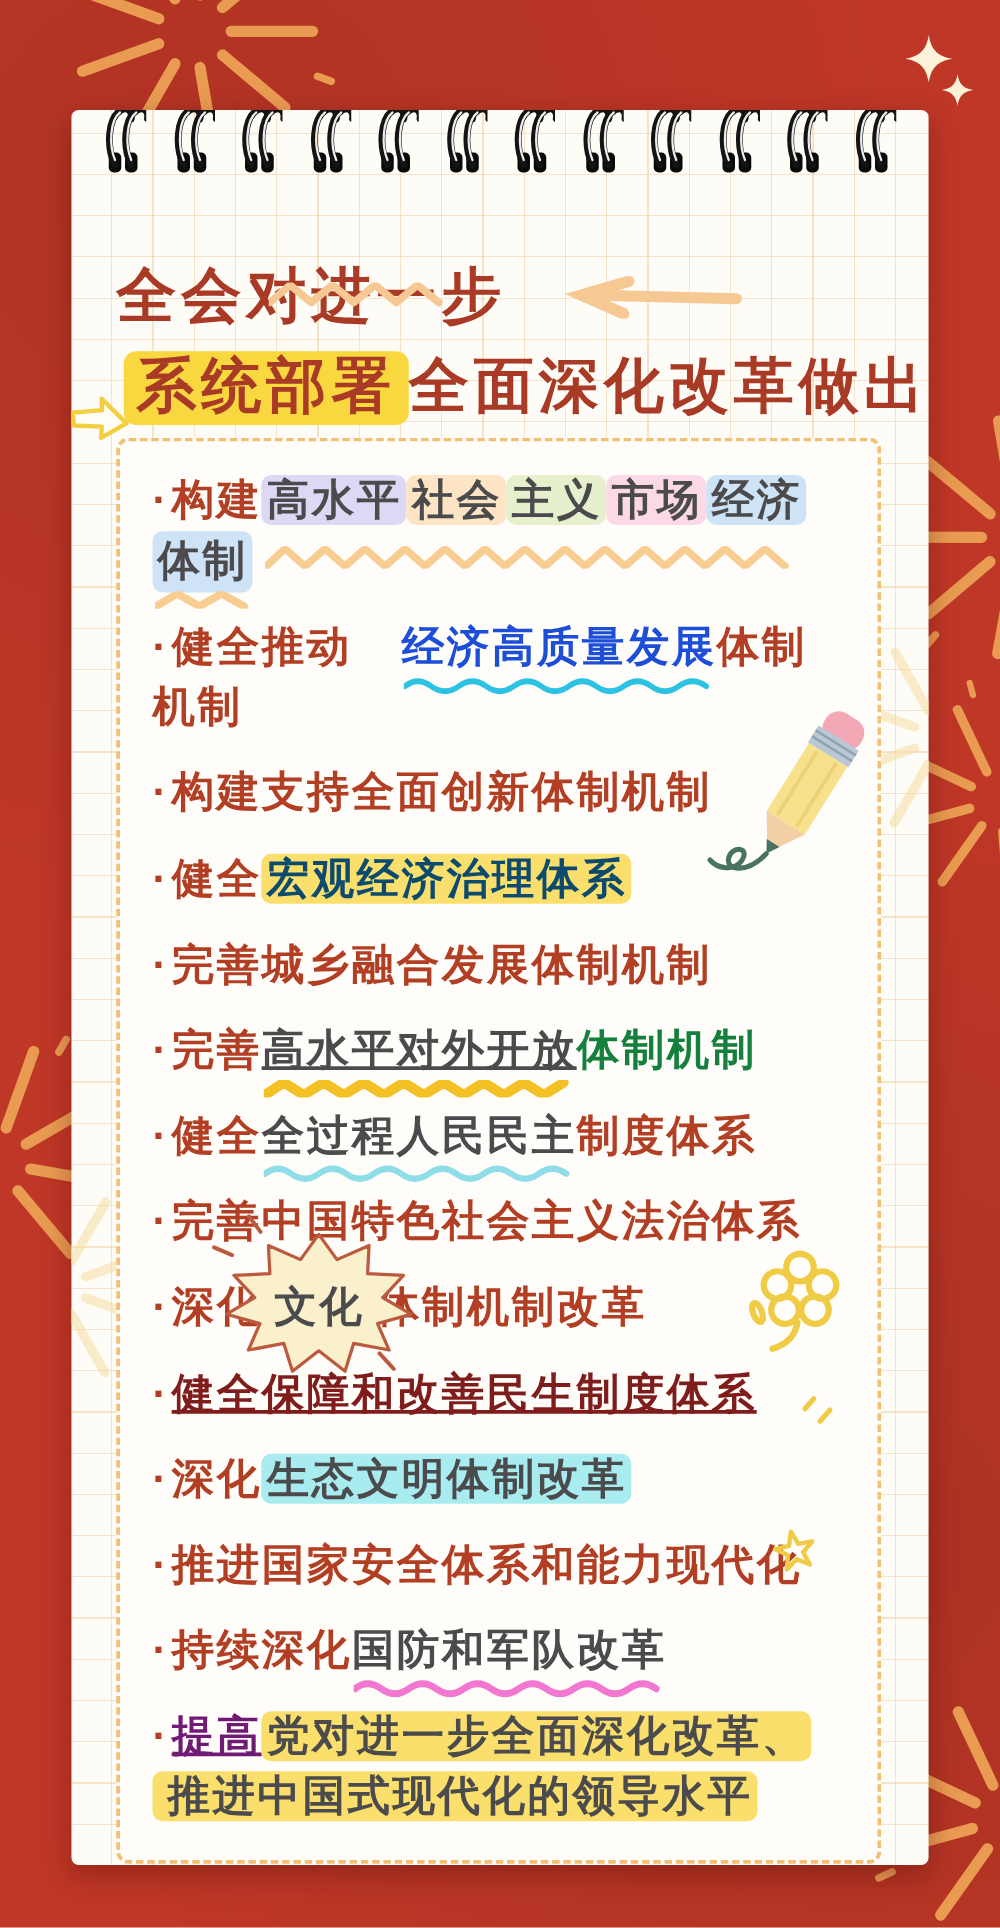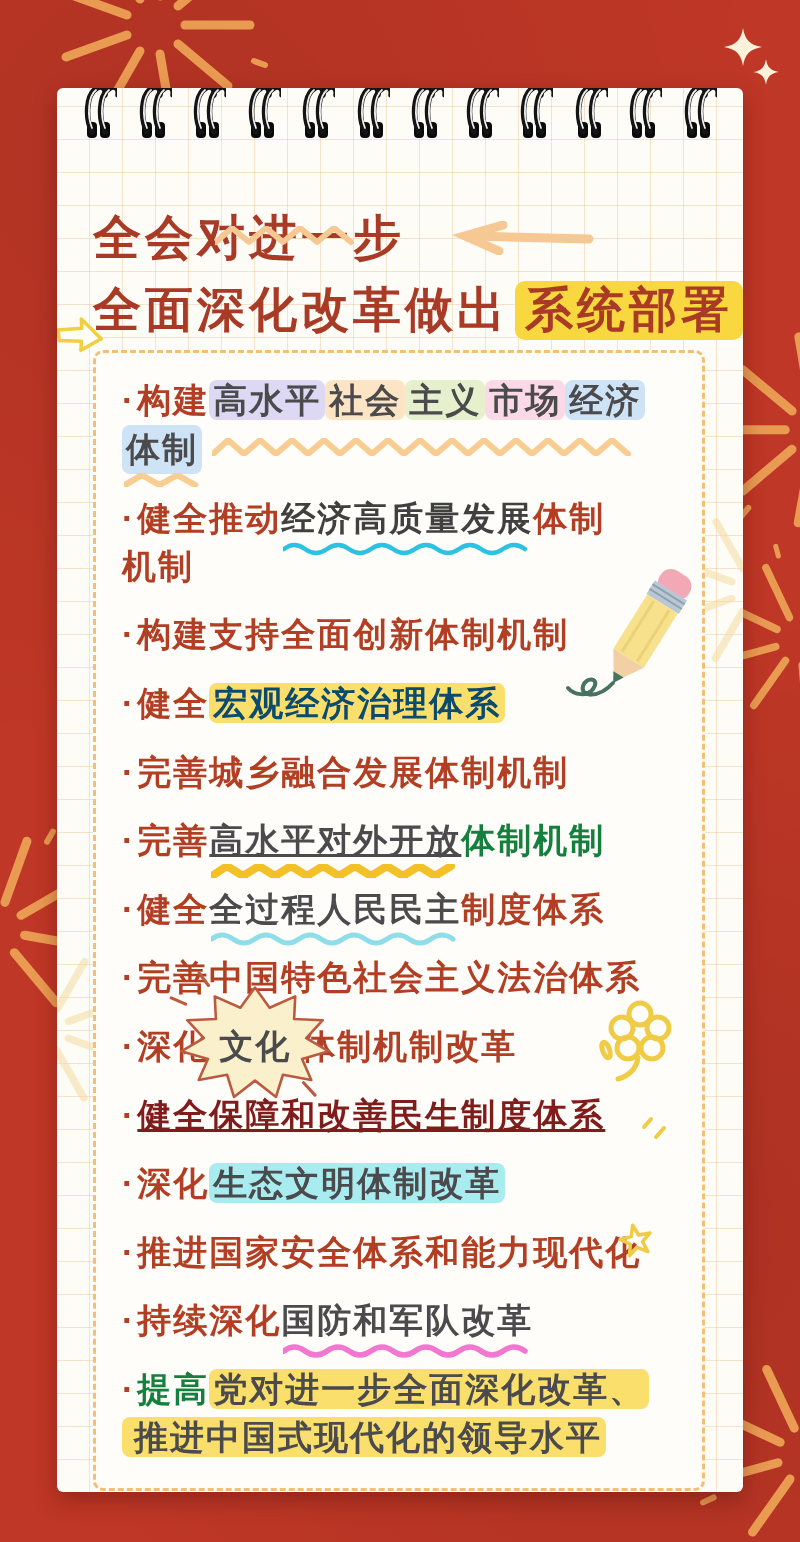--- a/index.html
+++ b/index.html
@@ -273,22 +273,22 @@
         <g fill="none" stroke="#f6c893" stroke-width="9" stroke-linecap="round">
           <path d="M144,18 L26,15"></path>
           <path d="M58,4 L20,15 L54,30"></path>
         </g>
       </svg>
     </div>
     <svg class="t1-squiggle" width="156" height="20" viewBox="0 0 156 20">
       <path id="tzig" d="M1,16 L17,2 L34,16 L51,2 L68,16 L85,2 L102,16 L119,2 L136,16" fill="none" stroke="#f6c893" stroke-width="6" stroke-linejoin="round" stroke-linecap="round"></path>
     </svg>
     <div class="t2">
+      <span class="t-line ybox">系统部署</span>
       <span class="t-line">全面深化改革做出</span>
-      <span class="t-line ybox">系统部署</span>
     </div>
     <div class="dabs">
         <span class="dab" style="background: rgb(195, 43, 168);"></span>
         <span class="dab" style="background: rgb(24, 189, 189);"></span>
         <span class="dab" style="background: rgb(195, 43, 168);"></span>
         <span class="dab" style="background: rgb(186, 207, 31);"></span>
         <span class="dab" style="background: rgb(195, 43, 168);"></span>
         <span class="dab" style="background: rgb(24, 189, 189);"></span>
       </div>
   </div>
@@ -297,21 +297,21 @@
     <path d="M4,18 L27,12 L25,3 L48,19 L30,34 L29,25 L7,28 Z" fill="#fffef6" stroke="#f2cf3e" stroke-width="3.5" stroke-linejoin="round" transform="rotate(10 27 22)"></path>
   </svg>
 
   <div class="content-box">
     <div>
         <div class="item"><span class="bullet" style="color: rgb(178, 63, 36);">·</span><span style="color: rgb(178, 63, 36);">构建</span><span class="hl" style="color: rgb(75, 75, 77); background-color: rgb(221, 216, 243);">高水平</span><span class="hl" style="color: rgb(75, 75, 77); background-color: rgb(252, 228, 196);">社会</span><span class="hl" style="color: rgb(75, 75, 77); background-color: rgb(230, 240, 205);">主义</span><span class="hl" style="color: rgb(75, 75, 77); background-color: rgb(252, 217, 230);">市场</span><span class="hl" style="color: rgb(75, 75, 77); background-color: rgb(207, 227, 246);">经济</span><br><span class="hl uwrap" style="color: rgb(75, 75, 77); background-color: rgb(207, 227, 246);">体制<svg viewBox="0 0 72 14" preserveAspectRatio="none" class="u-svg">
               <path d="M1,12 L16,2 L32,12 L48,2 L64,12" fill="none" stroke="#f8cd92" stroke-width="6" stroke-linecap="round" stroke-linejoin="round"></path>
             </svg></span><svg viewBox="0 0 430 18" preserveAspectRatio="none" width="430" height="18" class="fill-squiggle">
             <path d="M1,16 L16,2 L32,16 L48,2 L64,16 L80,2 L96,16 L112,2 L128,16 L144,2 L160,16 L176,2 L192,16 L208,2 L224,16 L240,2 L256,16 L272,2 L288,16 L304,2 L320,16 L336,2 L352,16 L368,2 L384,16 L400,2 L416,16" fill="none" stroke="#f8cd92" stroke-width="6" stroke-linecap="round" stroke-linejoin="round"></path>
           </svg></div>
-        <div class="item"><span class="bullet" style="color: rgb(178, 63, 36);">·</span><span style="color: rgb(178, 63, 36);">健全推动</span><span class="uwrap" style="color: #404040;">经济高质量发展<svg viewBox="0 0 252 14" preserveAspectRatio="none" class="u-svg">
+        <div class="item"><span class="bullet" style="color: rgb(178, 63, 36);">·</span><span style="color: rgb(178, 63, 36);">健全推动</span><span class="uwrap" style="color: #1d4ed8; margin-left: 40px;">经济高质量发展<svg viewBox="0 0 252 14" preserveAspectRatio="none" class="u-svg">
               <path d="M1,7 Q11,-1 22,7 Q33,15 44,7 Q55,-1 66,7 Q77,15 88,7 Q99,-1 110,7 Q121,15 132,7 Q143,-1 154,7 Q165,15 176,7 Q187,-1 198,7 Q209,15 220,7 Q231,-1 242,7" fill="none" stroke="#2ec2e2" stroke-width="4.5" stroke-linecap="round" stroke-linejoin="round"></path>
             </svg></span><span style="color: rgb(178, 63, 36);">体制</span><br><span style="color: rgb(178, 63, 36);">机制</span></div>
         <div class="item"><span class="bullet" style="color: rgb(178, 63, 36);">·</span><span style="color: rgb(178, 63, 36);">构建支持全面创新体制机制</span></div>
         <div class="item"><span class="bullet" style="color: rgb(178, 63, 36);">·</span><span style="color: rgb(178, 63, 36);">健全</span><span class="hl" style="color: #0c4a6e; background-color: rgb(250, 223, 109);">宏观经济治理体系</span></div>
         <div class="item"><span class="bullet" style="color: rgb(178, 63, 36);">·</span><span style="color: rgb(178, 63, 36);">完善城乡融合发展体制机制</span></div>
         <div class="item"><span class="bullet" style="color: rgb(178, 63, 36);">·</span><span style="color: rgb(178, 63, 36);">完善</span><span class="uwrap" style="color: rgb(75, 75, 77); text-decoration: underline;">高水平对外开放<svg viewBox="0 0 252 14" preserveAspectRatio="none" class="u-svg">
               <path d="M1,12 L16,2 L32,12 L48,2 L64,12 L80,2 L96,12 L112,2 L128,12 L144,2 L160,12 L176,2 L192,12 L208,2 L224,12 L240,2" fill="none" stroke="#f3c125" stroke-width="8" stroke-linecap="round" stroke-linejoin="round"></path>
             </svg></span><span style="color: #15803d;">体制机制</span></div>
         <div class="item"><span class="bullet" style="color: rgb(178, 63, 36);">·</span><span style="color: rgb(178, 63, 36);">健全</span><span class="uwrap" style="color: rgb(75, 75, 77);">全过程人民民主<svg viewBox="0 0 252 14" preserveAspectRatio="none" class="u-svg">
               <path d="M1,7 Q11,-1 22,7 Q33,15 44,7 Q55,-1 66,7 Q77,15 88,7 Q99,-1 110,7 Q121,15 132,7 Q143,-1 154,7 Q165,15 176,7 Q187,-1 198,7 Q209,15 220,7 Q231,-1 242,7" fill="none" stroke="#8fdde9" stroke-width="5" stroke-linecap="round" stroke-linejoin="round"></path>
@@ -320,21 +320,21 @@
         <div class="item"><span class="bullet" style="color: rgb(178, 63, 36);">·</span><span style="color: rgb(178, 63, 36);">深化</span><span class="burst" style="color: rgb(75, 75, 77);">文化<svg viewBox="0 0 150 116" class="burst-svg">
               <polygon points="75.0,4.0 89.1,23.5 113.9,12.6 112.8,34.4 140.5,35.6 124.5,52.9 146.3,65.7 120.5,73.0 129.4,93.4 102.0,88.3 95.3,109.8 75.0,94.0 54.7,109.8 48.0,88.3 20.6,93.4 29.5,73.0 3.7,65.7 25.5,52.9 9.5,35.6 37.2,34.4 36.1,12.6 60.9,23.5" fill="#faf0cb" stroke="#bc5a40" stroke-width="2.5" stroke-linejoin="round"></polygon>
               <path d="M30,2 L21,-10 M8,20 L-6,14 M122,96 L133,108" fill="none" stroke="#bc5a40" stroke-width="3" stroke-linecap="round"></path>
             </svg></span><span style="color: rgb(178, 63, 36);">体制机制改革</span></div>
         <div class="item"><span class="bullet" style="color: rgb(178, 63, 36);">·</span><span style="color: #7f1d1d; text-decoration: underline;">健全保障和改善民生制度体系</span></div>
         <div class="item"><span class="bullet" style="color: rgb(178, 63, 36);">·</span><span style="color: rgb(178, 63, 36);">深化</span><span class="hl" style="color: rgb(75, 75, 77); background-color: rgb(168, 236, 240);">生态文明体制改革</span></div>
         <div class="item"><span class="bullet" style="color: rgb(178, 63, 36);">·</span><span style="color: rgb(178, 63, 36);">推进国家安全体系和能力现代化</span></div>
         <div class="item"><span class="bullet" style="color: rgb(178, 63, 36);">·</span><span style="color: rgb(178, 63, 36);">持续深化</span><span class="uwrap" style="color: rgb(75, 75, 77);">国防和军队改革<svg viewBox="0 0 252 14" preserveAspectRatio="none" class="u-svg">
               <path d="M1,7 Q11,-1 22,7 Q33,15 44,7 Q55,-1 66,7 Q77,15 88,7 Q99,-1 110,7 Q121,15 132,7 Q143,-1 154,7 Q165,15 176,7 Q187,-1 198,7 Q209,15 220,7 Q231,-1 242,7" fill="none" stroke="#f277d0" stroke-width="5.5" stroke-linecap="round" stroke-linejoin="round"></path>
             </svg></span></div>
-        <div class="item"><span class="bullet" style="color: rgb(178, 63, 36);">·</span><span style="color: #15803d;">提高</span><span class="hl" style="color: rgb(75, 75, 77); background-color: rgb(250, 223, 109);">党对进一步全面深化改革、</span><br><span class="hl" style="color: rgb(75, 75, 77); background-color: rgb(250, 223, 109); padding-left: 12px;">推进中国式现代化的领导水平</span></div>
+        <div class="item"><span class="bullet" style="color: rgb(178, 63, 36);">·</span><span style="color: #701a75; text-decoration: underline;">提高</span><span class="hl" style="color: rgb(75, 75, 77); background-color: rgb(250, 223, 109);">党对进一步全面深化改革、</span><br><span class="hl" style="color: rgb(75, 75, 77); background-color: rgb(250, 223, 109); padding-left: 12px;">推进中国式现代化的领导水平</span></div>
       </div>
 
     <svg class="deco" style="left:474px; top:204px; overflow:visible" width="150" height="150" viewBox="0 0 150 150">
       <g transform="rotate(32 75 75)">
         <rect x="58" y="6" width="34" height="26" rx="12" fill="#f2a8b5"></rect>
         <rect x="56" y="26" width="38" height="16" fill="#b9c8d4"></rect>
         <path d="M56,30.5 H94 M56,36 H94" stroke="#8fa2b0" stroke-width="2" fill="none"></path>
         <rect x="57" y="42" width="36" height="64" fill="#f7e18c"></rect>
         <path d="M66,44 V104 M84,44 V104" stroke="#ecd178" stroke-width="3" fill="none"></path>
         <path d="M57,106 L93,106 L75,134 Z" fill="#f3cfa6"></path>

